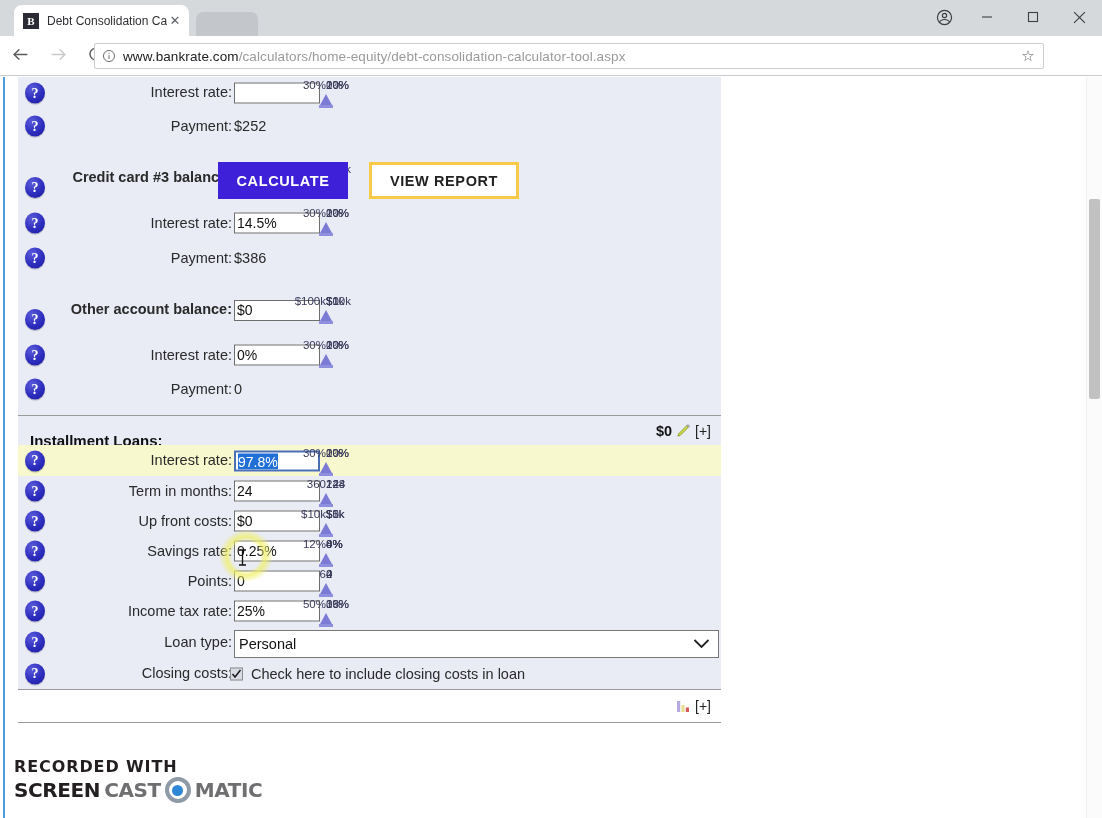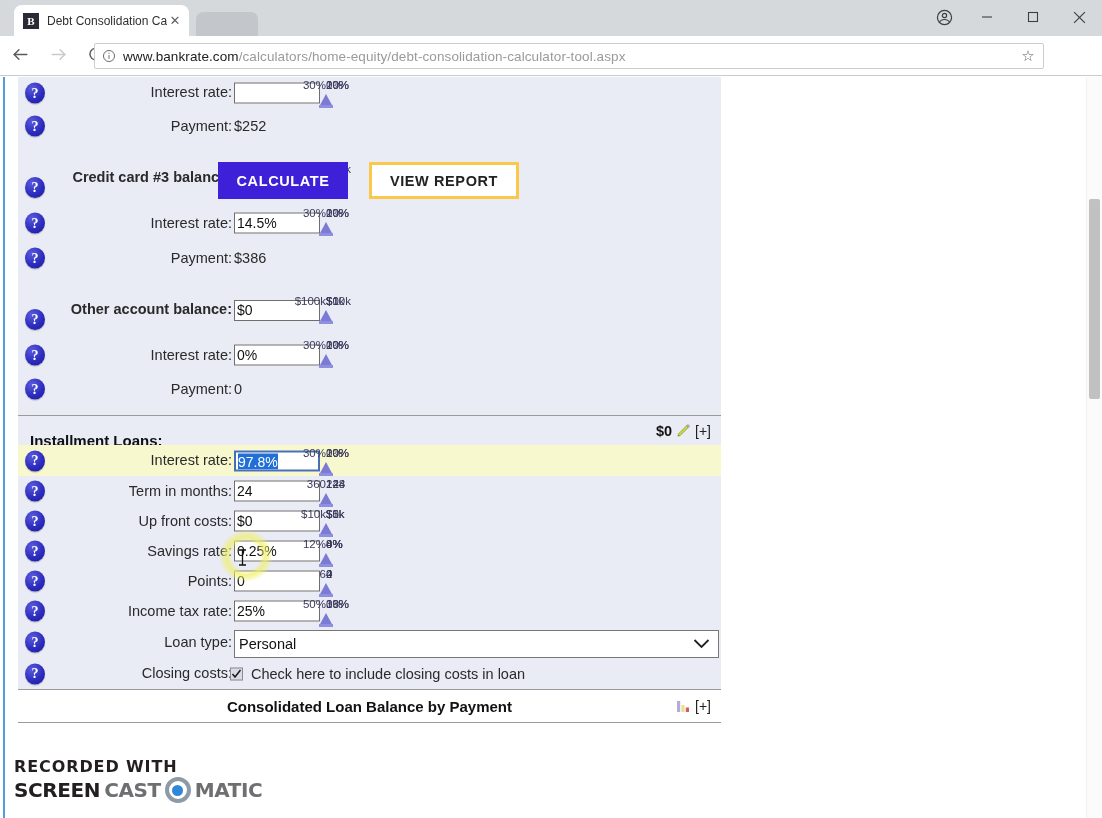--- a/index.html
+++ b/index.html
@@ -650,21 +650,20 @@
           <span class="label">Closing costs:</span>
           <span class="chk">
             <svg width="11" height="11" viewBox="0 0 11 11" fill="none" stroke="#1a1a1a" stroke-width="1.5">
                 <polyline points="1.5,5.5 4,8.5 9.5,1.5"></polyline>
               </svg>
           </span>
           <span class="chk-text">Check here to include closing costs in loan</span>
         </div>
 
         <div class="footer-bar">
-          <span class="footer-title">Consolidated Loan Balance by Payment</span>
           <span class="footer-right">
             <svg class="minichart" viewBox="0 0 17 14">
               <rect x="1" y="2" width="3.2" height="11" fill="#b8a8e0"></rect>
               <rect x="5.4" y="6" width="3.2" height="7" fill="#e8e090"></rect>
               <rect x="9.8" y="8.5" width="3.2" height="4.5" fill="#d85a5a"></rect>
             </svg>
             <span class="toggle-brk">[+]</span>
           </span>
         </div>
 

